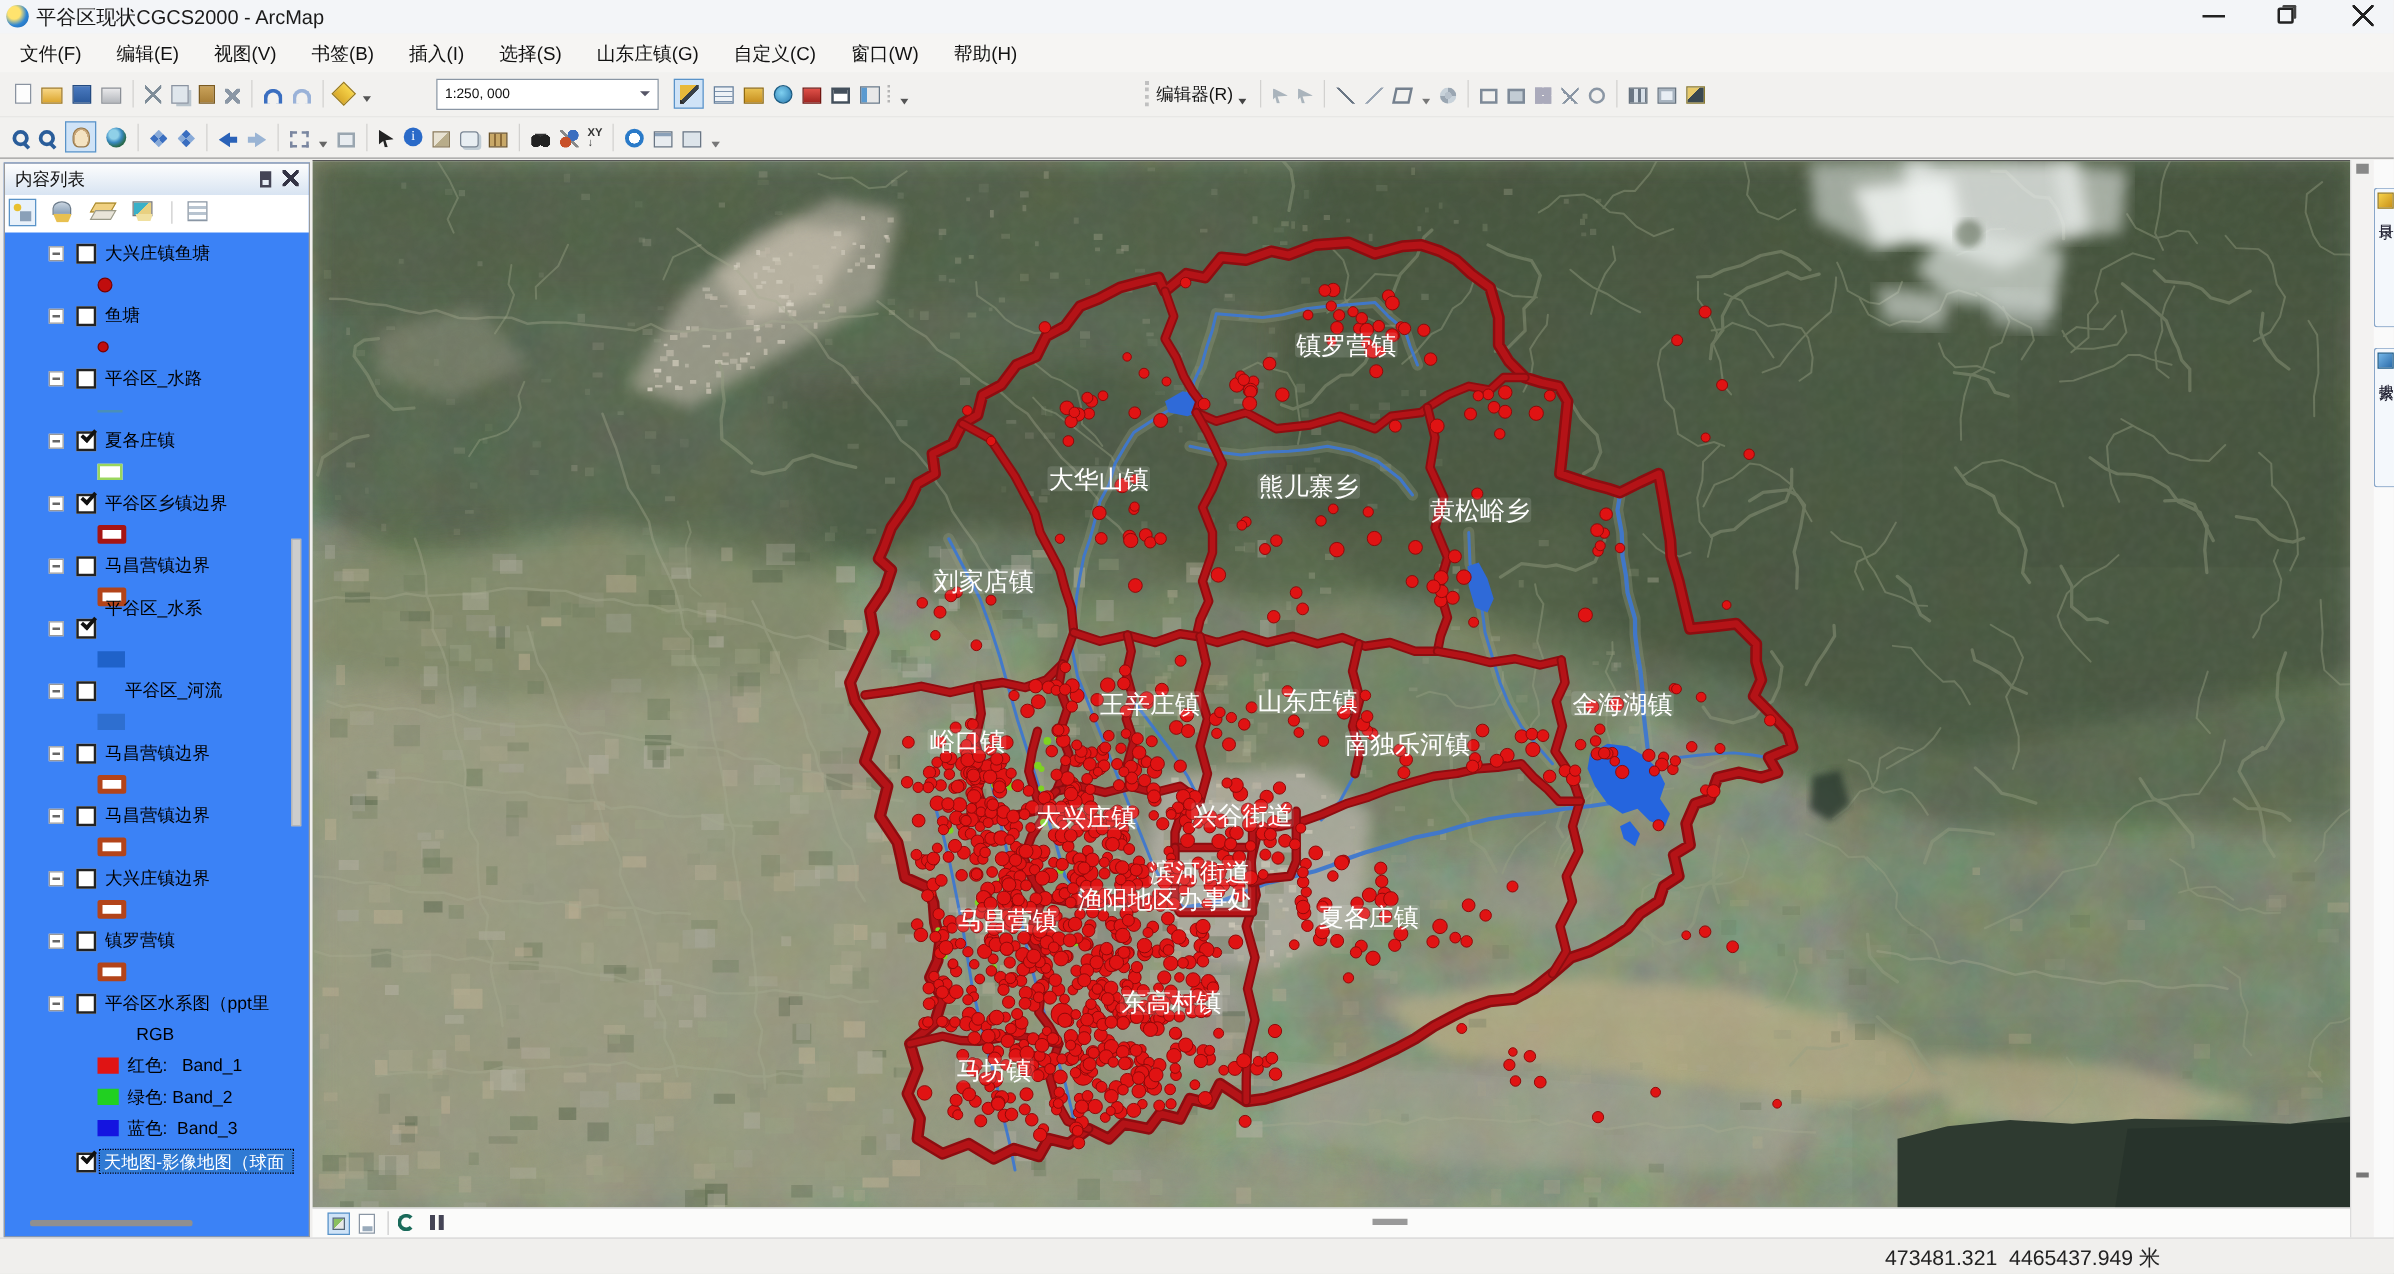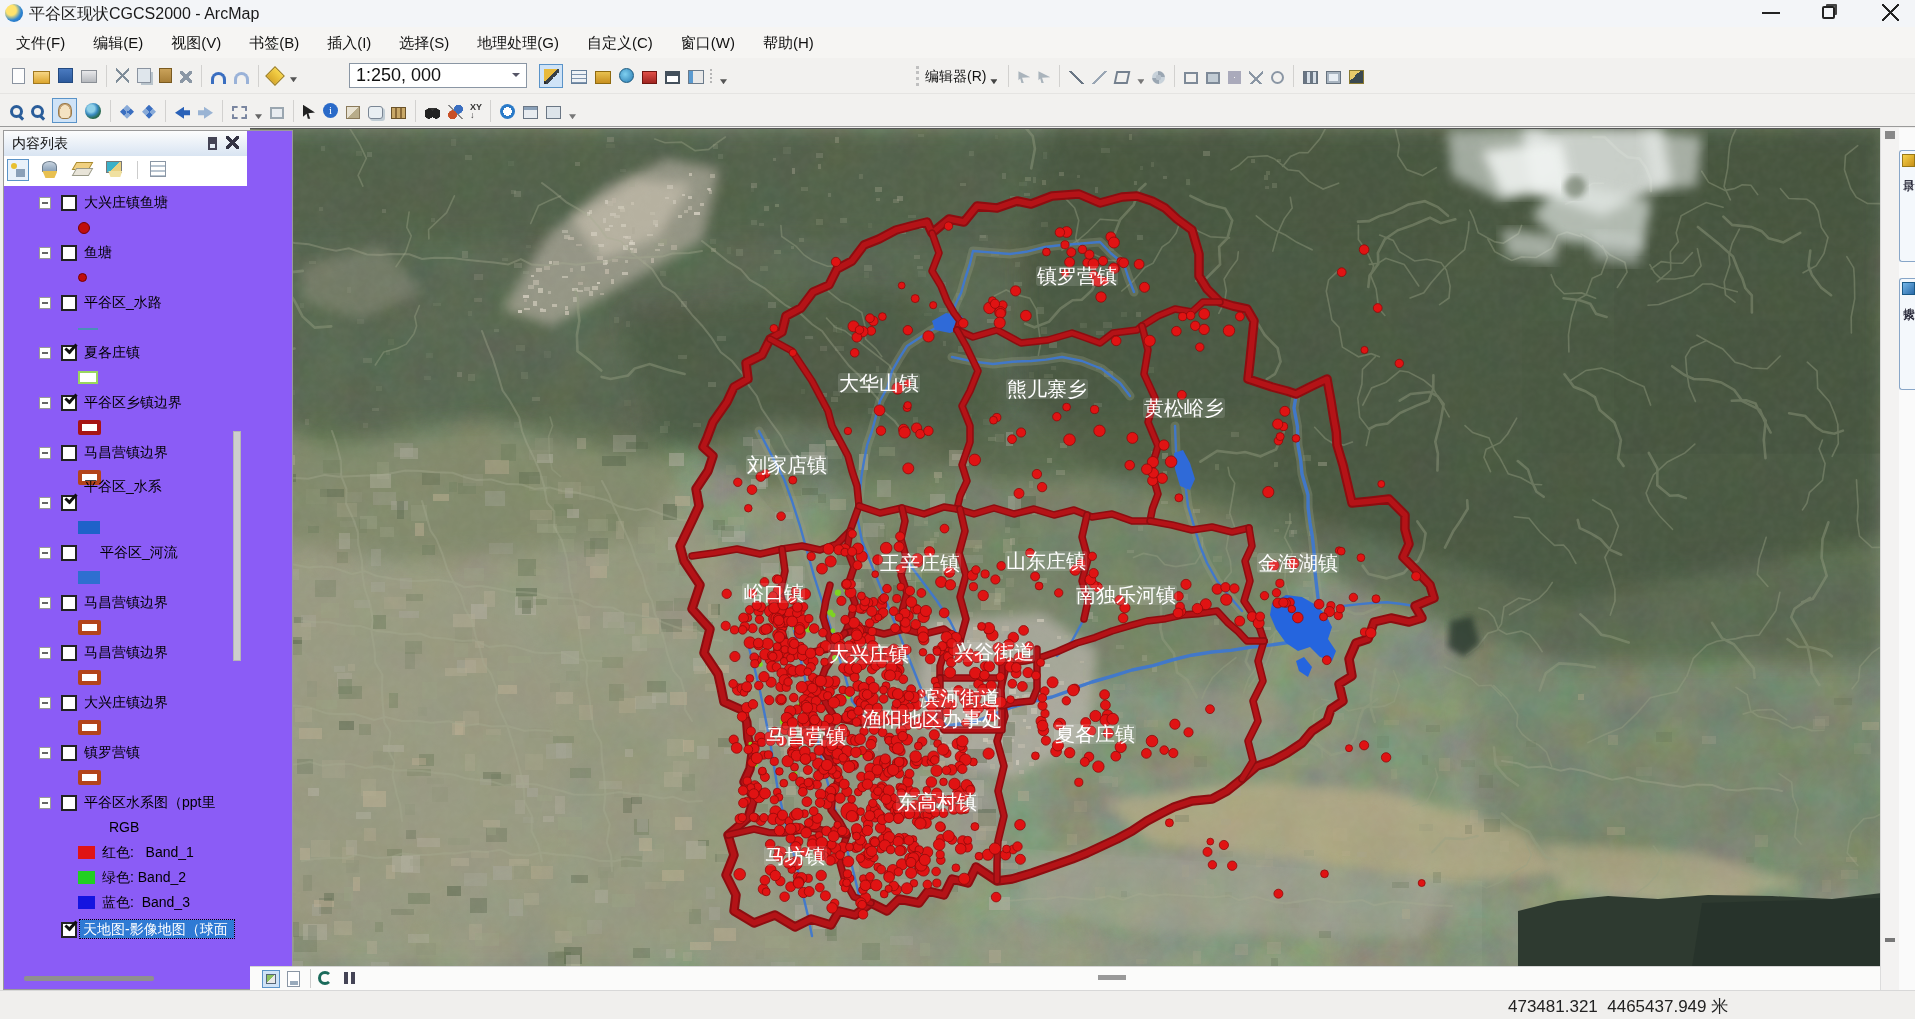--- a/index.html
+++ b/index.html
@@ -5,26 +5,26 @@
 .titlebar{position:absolute;left:0;top:0;width:1915px;height:27px;background:#f3f5f8}
 .title{position:absolute;left:29px;top:4px;font-size:16px;color:#1a1a1a}
 .appic{position:absolute;left:5px;top:4px;width:18px;height:18px;border-radius:50%;background:radial-gradient(circle at 35% 35%,#ffe36e 0 30%,#2e86d4 60%,#1b5fa8)}
 .menubar{position:absolute;left:0;top:27px;width:1915px;height:31px;background:#f6f5f3}
 .mi{display:inline-block;margin:7px 14px 0 14px;font-size:15px;color:#111}
 .tb1{position:absolute;left:0;top:58px;width:1915px;height:36px;background:#f2f1ef;border-bottom:1px solid #e5e4e2;white-space:nowrap}
 .tb2{position:absolute;left:0;top:94px;width:1915px;height:33px;background:#f2f1ef;border-bottom:1px solid #9a9a9a;white-space:nowrap}
 .ci{display:inline-block;vertical-align:middle;margin:0 4px;position:relative}
 .tb1 .ci,.tb2 .ci{margin-top:0}
 .sep{display:inline-block;vertical-align:middle;width:1px;height:22px;background:#d2d1cf;margin:0 5px}
-.combo{display:inline-block;vertical-align:middle;width:178px;height:25px;background:#fff;border:1px solid #8a96a4;font-size:18px;padding:1px 6px;line-height:21px;position:relative;margin:0 8px 0 48px;color:#111}
+.combo{display:inline-block;vertical-align:middle;width:178px;height:25px;background:#fff;border:1px solid #8a96a4;font-size:11px;padding:1px 6px;line-height:21px;position:relative;margin:0 8px 0 48px;color:#111}
 .combo:after{content:"";position:absolute;right:6px;top:9px;width:0;height:0;border:4px solid transparent;border-top-color:#556}
 .hlbox{background:#cfe3f7;border:1px solid #5a93c8}
 .tb1>*,.tb2>*{vertical-align:middle}
 .tb1{line-height:34px}.tb2{line-height:31px}
-.panel{position:absolute;left:3px;top:130px;width:290px;height:860px;background:#8b5cf6;border:1px solid #9a9a9a}
+.panel{position:absolute;left:3px;top:130px;width:245px;height:860px;background:#3b82f6;border:1px solid #9a9a9a}
 .phead{position:absolute;left:0;top:0;width:243px;height:25px;background:linear-gradient(#fdfdfd,#d8e4f2);font-size:14px;padding:4px 0 0 8px;color:#111}
 .pin{position:absolute;right:30px;top:6px;width:9px;height:13px;border:2px solid #445;border-top-width:7px}
 .px{position:absolute;right:8px;top:5px;width:13px;height:13px;background:linear-gradient(45deg,transparent 42%,#334 42%,#334 58%,transparent 58%),linear-gradient(-45deg,transparent 42%,#334 42%,#334 58%,transparent 58%)}
 .ptool{position:absolute;left:0;top:25px;width:243px;height:30px;background:#fff}
 .pt{display:inline-block;width:22px;height:22px;margin:3px 3px;vertical-align:middle;position:relative}
 .exp{position:absolute;left:35px;width:12px;height:12px;border:1px solid #999;background:#fff}
 .exp:after{content:"";position:absolute;left:2px;top:4px;width:6px;height:2px;background:#666}
 .cb{position:absolute;width:16px;height:16px;border:2px solid #222;background:#fff}
 .chk{position:absolute;left:2px;top:-3px;width:12px;height:7px;border-left:3px solid #111;border-bottom:3px solid #111;transform:rotate(-48deg)}
 .lt{position:absolute;font-size:14px;color:#000;white-space:nowrap}
@@ -48,21 +48,21 @@
  <div class="wbtn" style="left:1748px">
       <span style="position:absolute;left:14px;top:12px;width:18px;height:2px;background:#222"></span>
     </div>
  <div class="wbtn" style="left:1808px">
       <span style="position:absolute;left:14px;top:6px;width:13px;height:13px;border:2px solid #222;border-radius:2px;box-shadow:3px -3px 0 -1px #444"></span>
     </div>
  <div class="wbtn" style="left:1868px">
       <span style="position:absolute;left:14px;top:4px;width:17px;height:17px;background:linear-gradient(45deg,transparent 45%,#222 45%,#222 55%,transparent 55%),linear-gradient(-45deg,transparent 45%,#222 45%,#222 55%,transparent 55%)"></span>
     </div>
 </div>
-<div class="menubar" style="padding-left:2px"><span class="mi">文件(F)</span><span class="mi">编辑(E)</span><span class="mi">视图(V)</span><span class="mi">书签(B)</span><span class="mi">插入(I)</span><span class="mi">选择(S)</span><span class="mi">地理处理(G)</span><span class="mi">自定义(C)</span><span class="mi">窗口(W)</span><span class="mi">帮助(H)</span></div>
+<div class="menubar" style="padding-left:2px"><span class="mi">文件(F)</span><span class="mi">编辑(E)</span><span class="mi">视图(V)</span><span class="mi">书签(B)</span><span class="mi">插入(I)</span><span class="mi">选择(S)</span><span class="mi">山东庄镇(G)</span><span class="mi">自定义(C)</span><span class="mi">窗口(W)</span><span class="mi">帮助(H)</span></div>
 <div class="tb1"><span style="display:inline-block;width:8px"></span><span class="ci" style="width:13px;height:16px;background:#fdfdfd;border:1px solid #8a93a0"></span><span class="ci" style="width:17px;height:13px;background:linear-gradient(#f7d684,#dca62e);border:1px solid #a07820;margin-top:3px"></span><span class="ci" style="width:15px;height:15px;background:linear-gradient(#4a7ac0,#2c5a9c);border:1px solid #234a80"></span><span class="ci" style="width:16px;height:13px;background:linear-gradient(#e8e8ea,#b5b8bd);border:1px solid #8a8f96;margin-top:2px"></span><span class="sep"></span><span class="ci" style="width:13px;height:15px;background:linear-gradient(45deg,transparent 44%,#7f8d99 44%,#7f8d99 56%,transparent 56%),linear-gradient(-45deg,transparent 44%,#7f8d99 44%,#7f8d99 56%,transparent 56%)"></span><span class="ci" style="width:14px;height:15px;background:#dfe6ec;border:1px solid #8a93a0;box-shadow:3px 3px 0 -1px #b9c4cc"></span><span class="ci" style="width:13px;height:15px;background:linear-gradient(#c9a25a,#a87f38);border:1px solid #7a5a20"></span><span class="ci" style="width:12px;height:12px;background:linear-gradient(45deg,transparent 40%,#8b97a5 40%,#8b97a5 60%,transparent 60%),linear-gradient(-45deg,transparent 40%,#8b97a5 40%,#8b97a5 60%,transparent 60%);margin-top:3px"></span><span class="sep"></span><span class="ci" style="width:15px;height:12px;border-radius:8px 8px 0 0;border:3px solid #3a6ec0;border-bottom:none;margin-top:4px"></span><span class="ci" style="width:15px;height:12px;border-radius:8px 8px 0 0;border:3px solid #9ab2d8;border-bottom:none;margin-top:4px"></span><span class="sep"></span><span class="ci" style="width:14px;height:14px;background:linear-gradient(#f7d54a,#d9a92a);transform:rotate(45deg);border:1px solid #9a7a18;margin:2px 4px"></span><span class="ci" style="width:7px;height:5px;background:linear-gradient(to bottom,#555 0,#555 100%);clip-path:polygon(0 0,100% 0,50% 100%);margin-top:8px"></span><span class="combo">1:250, 000</span><span class="ci hlbox" style="width:24px;height:24px"><span style="position:absolute;left:4px;top:4px;width:15px;height:15px;background:linear-gradient(45deg,#2a2a2a 10%,transparent 10%),linear-gradient(135deg,#e8b93a 45%,#384048 45%,#384048 60%,transparent 60%)"></span></span><span class="ci" style="width:16px;height:14px;background:repeating-linear-gradient(#eef2f6 0 3px,#7d93ad 3px 4px),#eef2f6;border:1px solid #667f9a;margin-top:2px"></span><span class="ci" style="width:16px;height:13px;background:linear-gradient(#e8c050,#c89020);border:1px solid #8f6a10;margin-top:3px"></span><span class="ci" style="width:15px;height:15px;background:radial-gradient(circle at 40% 40%,#7fd0f0,#2a7ab0);border-radius:50%;border:1px solid #1a5a80"></span><span class="ci" style="width:15px;height:13px;background:linear-gradient(#e05048,#a02420);border:1px solid #701510;margin-top:3px"></span><span class="ci" style="width:15px;height:13px;background:#fff;border:2px solid #44505c;margin-top:3px;box-shadow:inset 0 3px 0 #44505c"></span><span class="ci" style="width:16px;height:14px;background:linear-gradient(90deg,#5a9ad0 30%,#e8e8e8 30%);border:1px solid #6a7a8a;margin-top:2px"></span><span style="display:inline-block;width:2px;height:14px;border-left:2px dotted #b5b5b5;margin:0 4px 0 2px;vertical-align:middle"></span><span class="ci" style="width:7px;height:5px;background:#555;clip-path:polygon(0 0,100% 0,50% 100%);margin-top:12px"></span><span style="display:inline-block;width:185px"></span><span style="display:inline-block;width:3px;height:20px;border-left:3px dotted #c0c0c0;margin-right:6px;vertical-align:middle"></span><span style="font-size:14px;color:#111;vertical-align:middle">编辑器(R)</span><span class="ci" style="width:7px;height:5px;background:#444;clip-path:polygon(0 0,100% 0,50% 100%);margin:12px 6px 0 4px"></span><span class="sep"></span><span class="ci" style="width:12px;height:12px;background:#aab4bc;clip-path:polygon(0 0,100% 50%,30% 55%,45% 100%,25% 100%,15% 60%,0 75%);margin-top:3px"></span><span class="ci" style="width:12px;height:12px;background:#aab4bc;clip-path:polygon(0 0,100% 50%,30% 55%,45% 100%,25% 100%,15% 60%,0 75%);margin-top:3px"></span><span class="sep"></span><span class="ci" style="width:15px;height:13px;background:linear-gradient(45deg,transparent 46%,#6a7684 46%,#6a7684 54%,transparent 54%);margin-top:3px"></span><span class="ci" style="width:15px;height:13px;background:linear-gradient(-45deg,transparent 46%,#9aa6b4 46%,#9aa6b4 54%,transparent 54%);margin-top:3px"></span><span class="ci" style="width:14px;height:13px;border:2px solid #74808e;transform:skewX(-12deg);margin-top:3px"></span><span class="ci" style="width:7px;height:5px;background:#777;clip-path:polygon(0 0,100% 0,50% 100%);margin-top:12px"></span><span class="ci" style="width:13px;height:13px;background:radial-gradient(#b8c2cc 30%,transparent 32%),conic-gradient(#9aa6b2 0 25%,#c8d2da 0 50%,#9aa6b2 0 75%,#c8d2da 0);border-radius:50%;margin-top:3px"></span><span class="sep"></span><span class="ci" style="width:14px;height:12px;border:2px solid #7e8a98;margin-top:4px"></span><span class="ci" style="width:14px;height:12px;border:2px solid #7e8a98;background:#c2ccd4;margin-top:4px"></span><span class="ci" style="width:13px;height:13px;background:linear-gradient(#aab 45%,transparent 45%,transparent 55%,#aab 55%),linear-gradient(90deg,#aab 45%,transparent 45%,transparent 55%,#aab 55%);margin-top:3px"></span><span class="ci" style="width:14px;height:13px;background:linear-gradient(45deg,transparent 40%,#8a96a4 40%,#8a96a4 50%,transparent 50%),linear-gradient(-45deg,transparent 40%,#8a96a4 40%,#8a96a4 50%,transparent 50%);margin-top:3px"></span><span class="ci" style="width:13px;height:13px;border:2px solid #8a96a4;border-radius:50%;margin-top:3px"></span><span class="sep"></span><span class="ci" style="width:15px;height:13px;background:repeating-linear-gradient(90deg,#6a7684 0 3px,#d8e0e8 3px 6px);border:1px solid #66727e;margin-top:3px"></span><span class="ci" style="width:15px;height:13px;background:#e8eef4;border:1px solid #66727e;box-shadow:inset 0 0 0 2px #a8b4c0;margin-top:3px"></span><span class="ci" style="width:15px;height:14px;background:linear-gradient(135deg,#e8ca6a 40%,#3a4850 40%);border:1px solid #8a7a30;margin-top:2px"></span></div>
 <div class="tb2"><span style="display:inline-block;width:6px"></span><span class="ci" style="width:13px;height:13px;border:3px solid #2a5d9a;border-radius:50%;position:relative;margin-top:2px"><span style="position:absolute;right:-4px;bottom:-4px;width:6px;height:3px;background:#2a5d9a;transform:rotate(45deg)"></span></span><span class="ci" style="width:13px;height:13px;border:3px solid #2a5d9a;border-radius:50%;position:relative;margin-top:2px"><span style="position:absolute;right:-4px;bottom:-4px;width:6px;height:3px;background:#2a5d9a;transform:rotate(45deg)"></span></span><span class="ci hlbox" style="width:25px;height:25px"><span style="position:absolute;left:5px;top:4px;width:14px;height:16px;background:radial-gradient(ellipse at 50% 60%,#f4e3c2 60%,#caa87a 62%);border-radius:45% 45% 35% 35%;border:1px solid #9a7a4a"></span></span><span class="ci" style="width:16px;height:16px;background:radial-gradient(circle at 38% 35%,#8fd0e8 0 25%,#3a8ac0 45%,#2a6a4a 70%,#1a4a6a);border-radius:50%;margin-top:1px"></span><span class="sep"></span><span class="ci" style="width:14px;height:14px;background:conic-gradient(from 45deg,#3a6ec0 0 25%,#88aad8 0 50%,#3a6ec0 0 75%,#88aad8 0);clip-path:polygon(50% 0,100% 50%,50% 100%,0 50%);margin-top:2px"></span><span class="ci" style="width:14px;height:14px;background:conic-gradient(from 45deg,#88aad8 0 25%,#3a6ec0 0 50%,#88aad8 0 75%,#3a6ec0 0);clip-path:polygon(50% 0,100% 50%,50% 100%,0 50%);margin-top:2px"></span><span class="sep"></span><span class="ci" style="width:15px;height:12px;background:#2a62b8;clip-path:polygon(0 50%,60% 0,60% 30%,100% 30%,100% 70%,60% 70%,60% 100%);margin-top:4px"></span><span class="ci" style="width:15px;height:12px;background:#9ab4d4;clip-path:polygon(100% 50%,40% 0,40% 30%,0 30%,0 70%,40% 70%,40% 100%);margin-top:4px"></span><span class="sep"></span><span class="ci" style="width:15px;height:13px;border:2px dashed #7a86a0;margin-top:3px"></span><span class="ci" style="width:7px;height:5px;background:#666;clip-path:polygon(0 0,100% 0,50% 100%);margin-top:12px"></span><span class="ci" style="width:14px;height:12px;border:2px solid #9aa6b0;background:#e8ecf0;margin-top:4px"></span><span class="sep"></span><span class="ci" style="width:12px;height:14px;background:#222;clip-path:polygon(0 0,100% 55%,45% 60%,60% 100%,40% 100%,30% 65%,0 85%);margin-top:2px"></span><span class="ci" style="width:15px;height:15px;background:#2a6ac8;border-radius:50%;color:#fff;font-size:11px;text-align:center;line-height:15px;font-family:serif">i</span><span class="ci" style="width:14px;height:13px;background:linear-gradient(135deg,#e8e2d2 50%,#b8ac8a 50%);border:1px solid #8a7a5a;margin-top:3px"></span><span class="ci" style="width:15px;height:13px;background:#e8eef2;border:1px solid #7a8694;border-radius:3px;margin-top:3px;box-shadow:2px 2px 0 #c0ccd4"></span><span class="ci" style="width:15px;height:12px;background:repeating-linear-gradient(90deg,#c8a868 0 3px,#8a6a38 3px 5px);border:1px solid #6a5228;margin-top:4px"></span><span class="sep"></span><span class="ci" style="width:15px;height:13px;background:radial-gradient(circle at 25% 60%,#222 35%,transparent 36%),radial-gradient(circle at 75% 60%,#222 35%,transparent 36%),linear-gradient(#333,#333) 50% 20%/60% 30% no-repeat;margin-top:3px"></span><span class="ci" style="width:15px;height:14px;background:radial-gradient(circle at 30% 70%,#c85028 30%,transparent 32%),radial-gradient(circle at 70% 30%,#3a6ec0 30%,transparent 32%),linear-gradient(45deg,transparent 45%,#888 45%,#888 55%,transparent 55%);margin-top:2px"></span><span style="display:inline-block;vertical-align:middle;font-size:9px;color:#333;line-height:8px;margin:0 3px;font-weight:bold">XY<br>↓</span><span class="sep"></span><span class="ci" style="width:15px;height:15px;background:radial-gradient(#fff 40%,#2a7ac8 42%);border-radius:50%;margin-top:1px"></span><span class="ci" style="width:15px;height:13px;background:#e8ecf0;border:1px solid #6a7684;box-shadow:inset 0 3px 0 #8aa0b8;margin-top:3px"></span><span class="ci" style="width:15px;height:13px;background:#dde4ea;border:1px solid #6a7684;margin-top:3px"></span><span class="ci" style="width:7px;height:5px;background:#777;clip-path:polygon(0 0,100% 0,50% 100%);margin-top:12px"></span></div>
 <div class="mapwrap"><svg width="1630" height="838" viewBox="0 0 1630 838">
 <defs>
 <filter id="tex1" x="0" y="0" width="100%" height="100%">
  <feTurbulence type="fractalNoise" baseFrequency="0.02" numOctaves="4" seed="11"></feTurbulence>
  <feColorMatrix type="matrix" values="0.18 0 0 0 0.19  0 0.20 0 0 0.24  0 0 0.16 0 0.15  0 0 0 0 1"></feColorMatrix>
 </filter>
 <filter id="patchlight" x="0" y="0" width="100%" height="100%">
  <feTurbulence type="fractalNoise" baseFrequency="0.006 0.009" numOctaves="2" seed="31"></feTurbulence>

